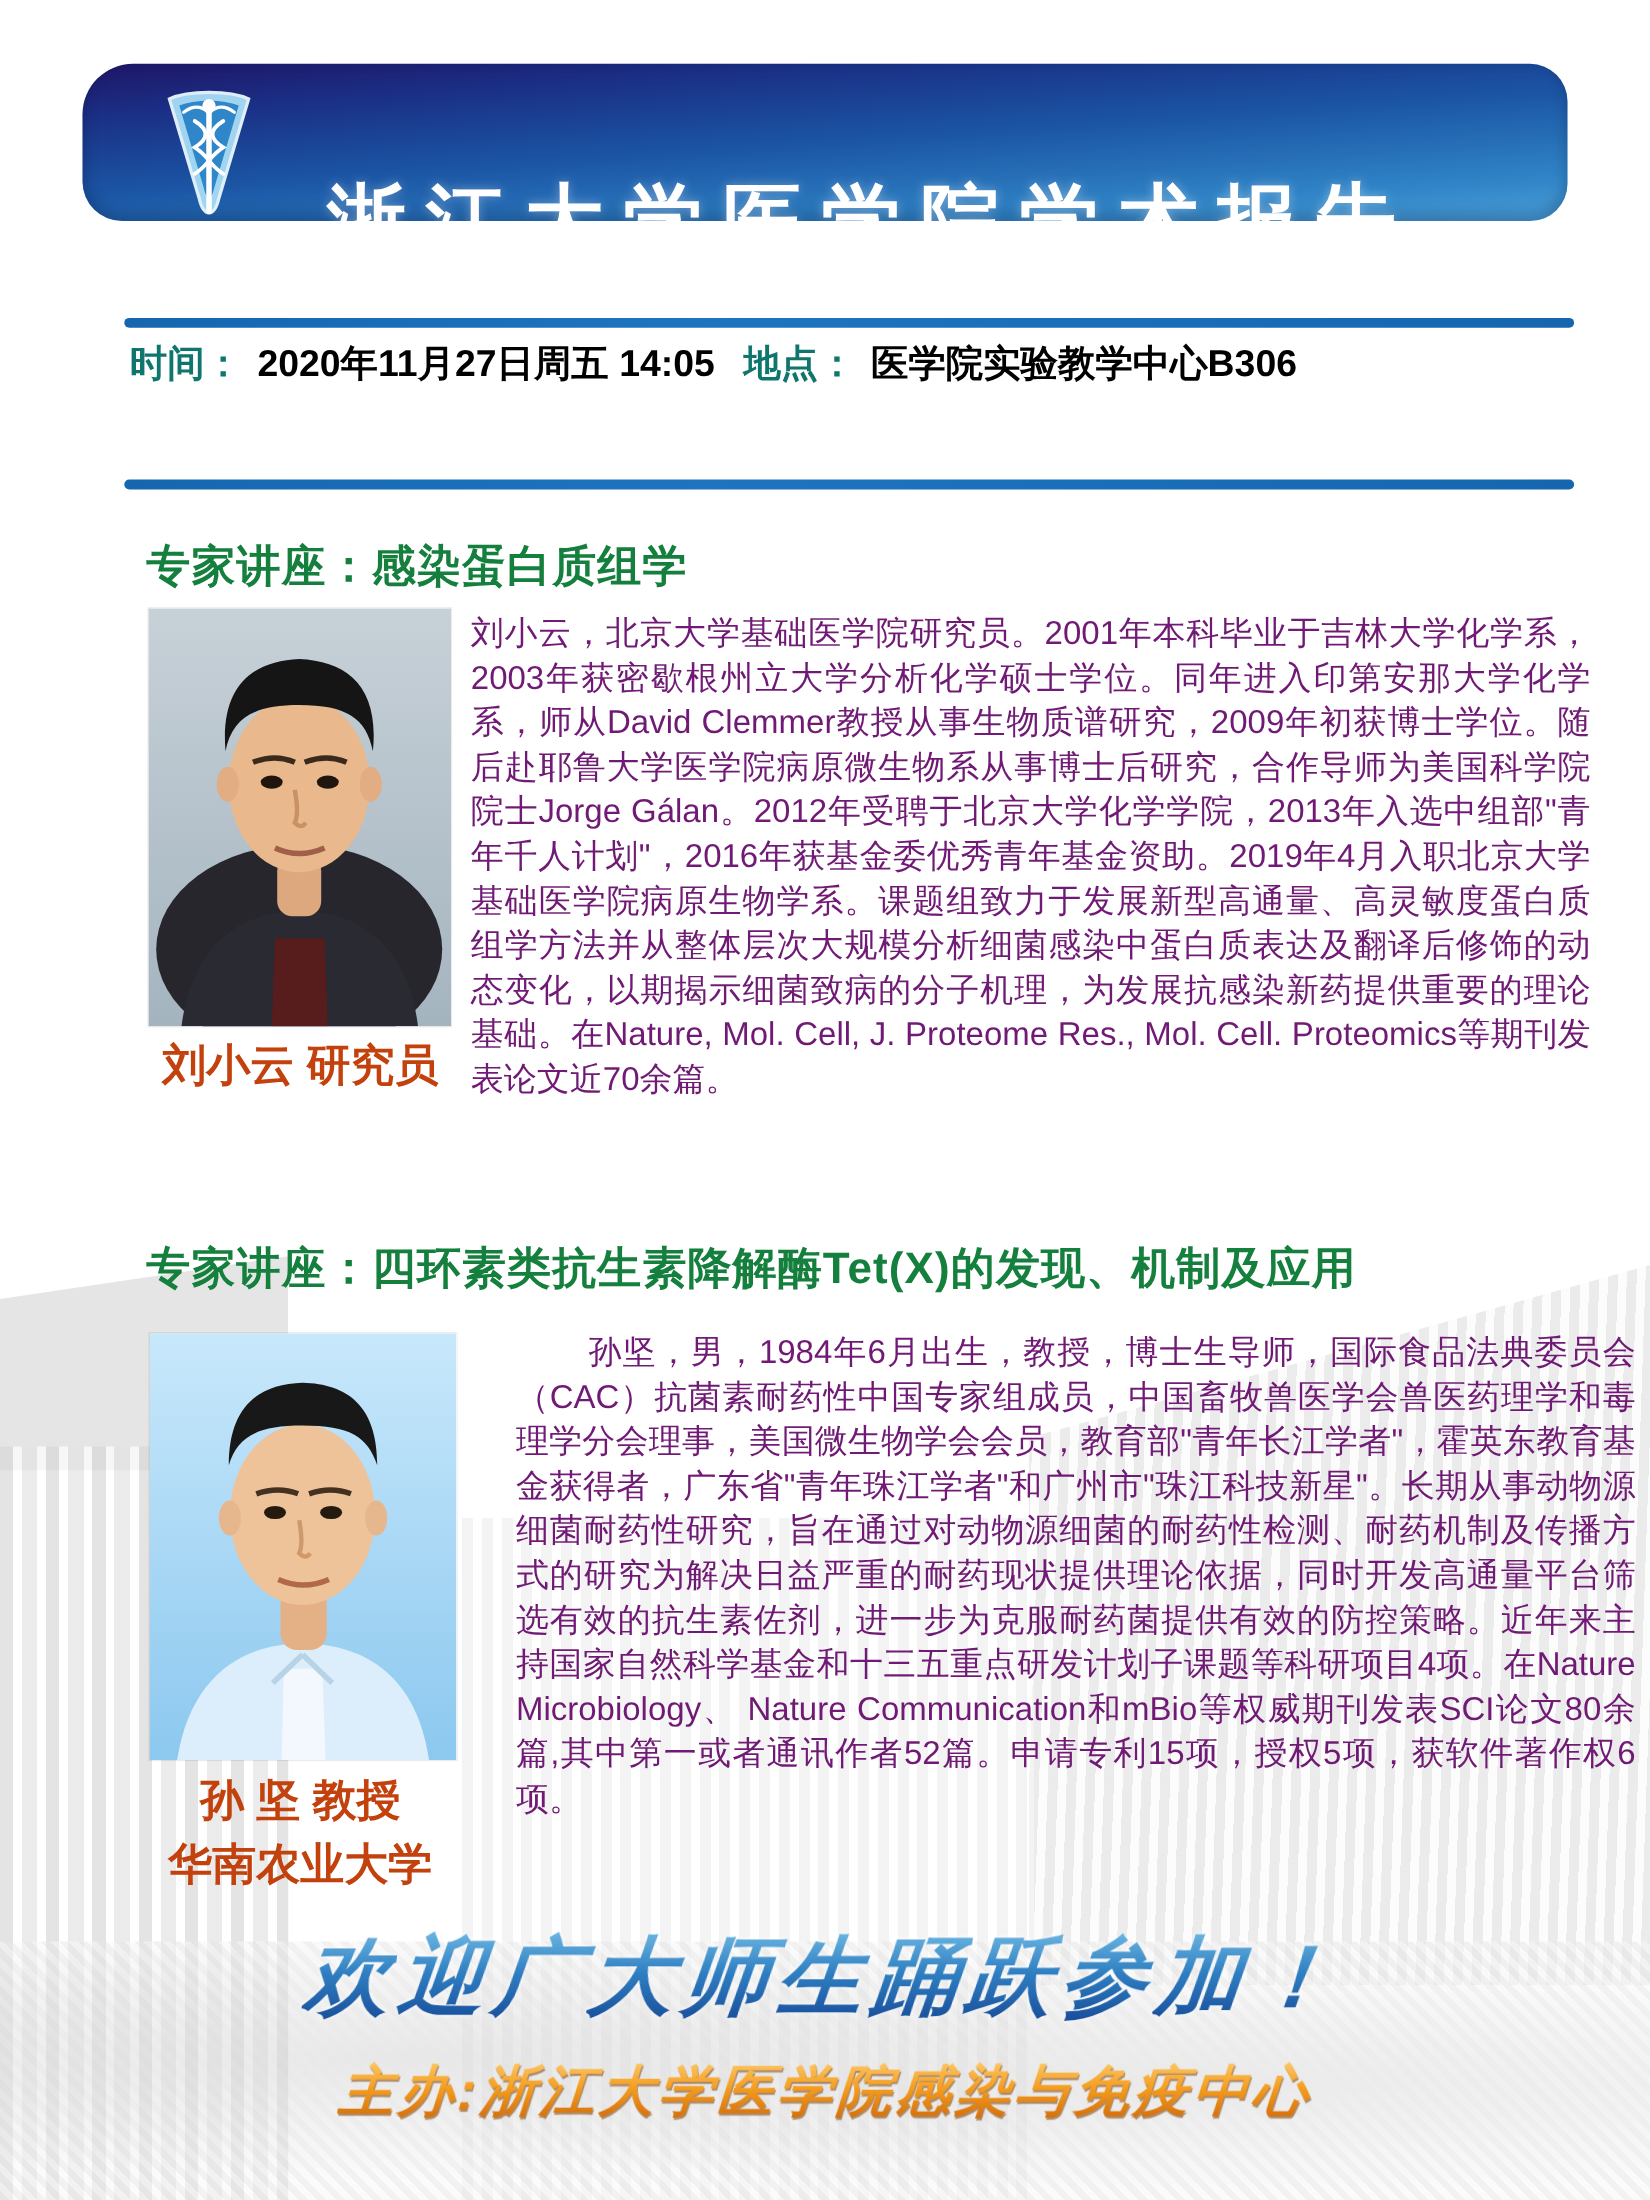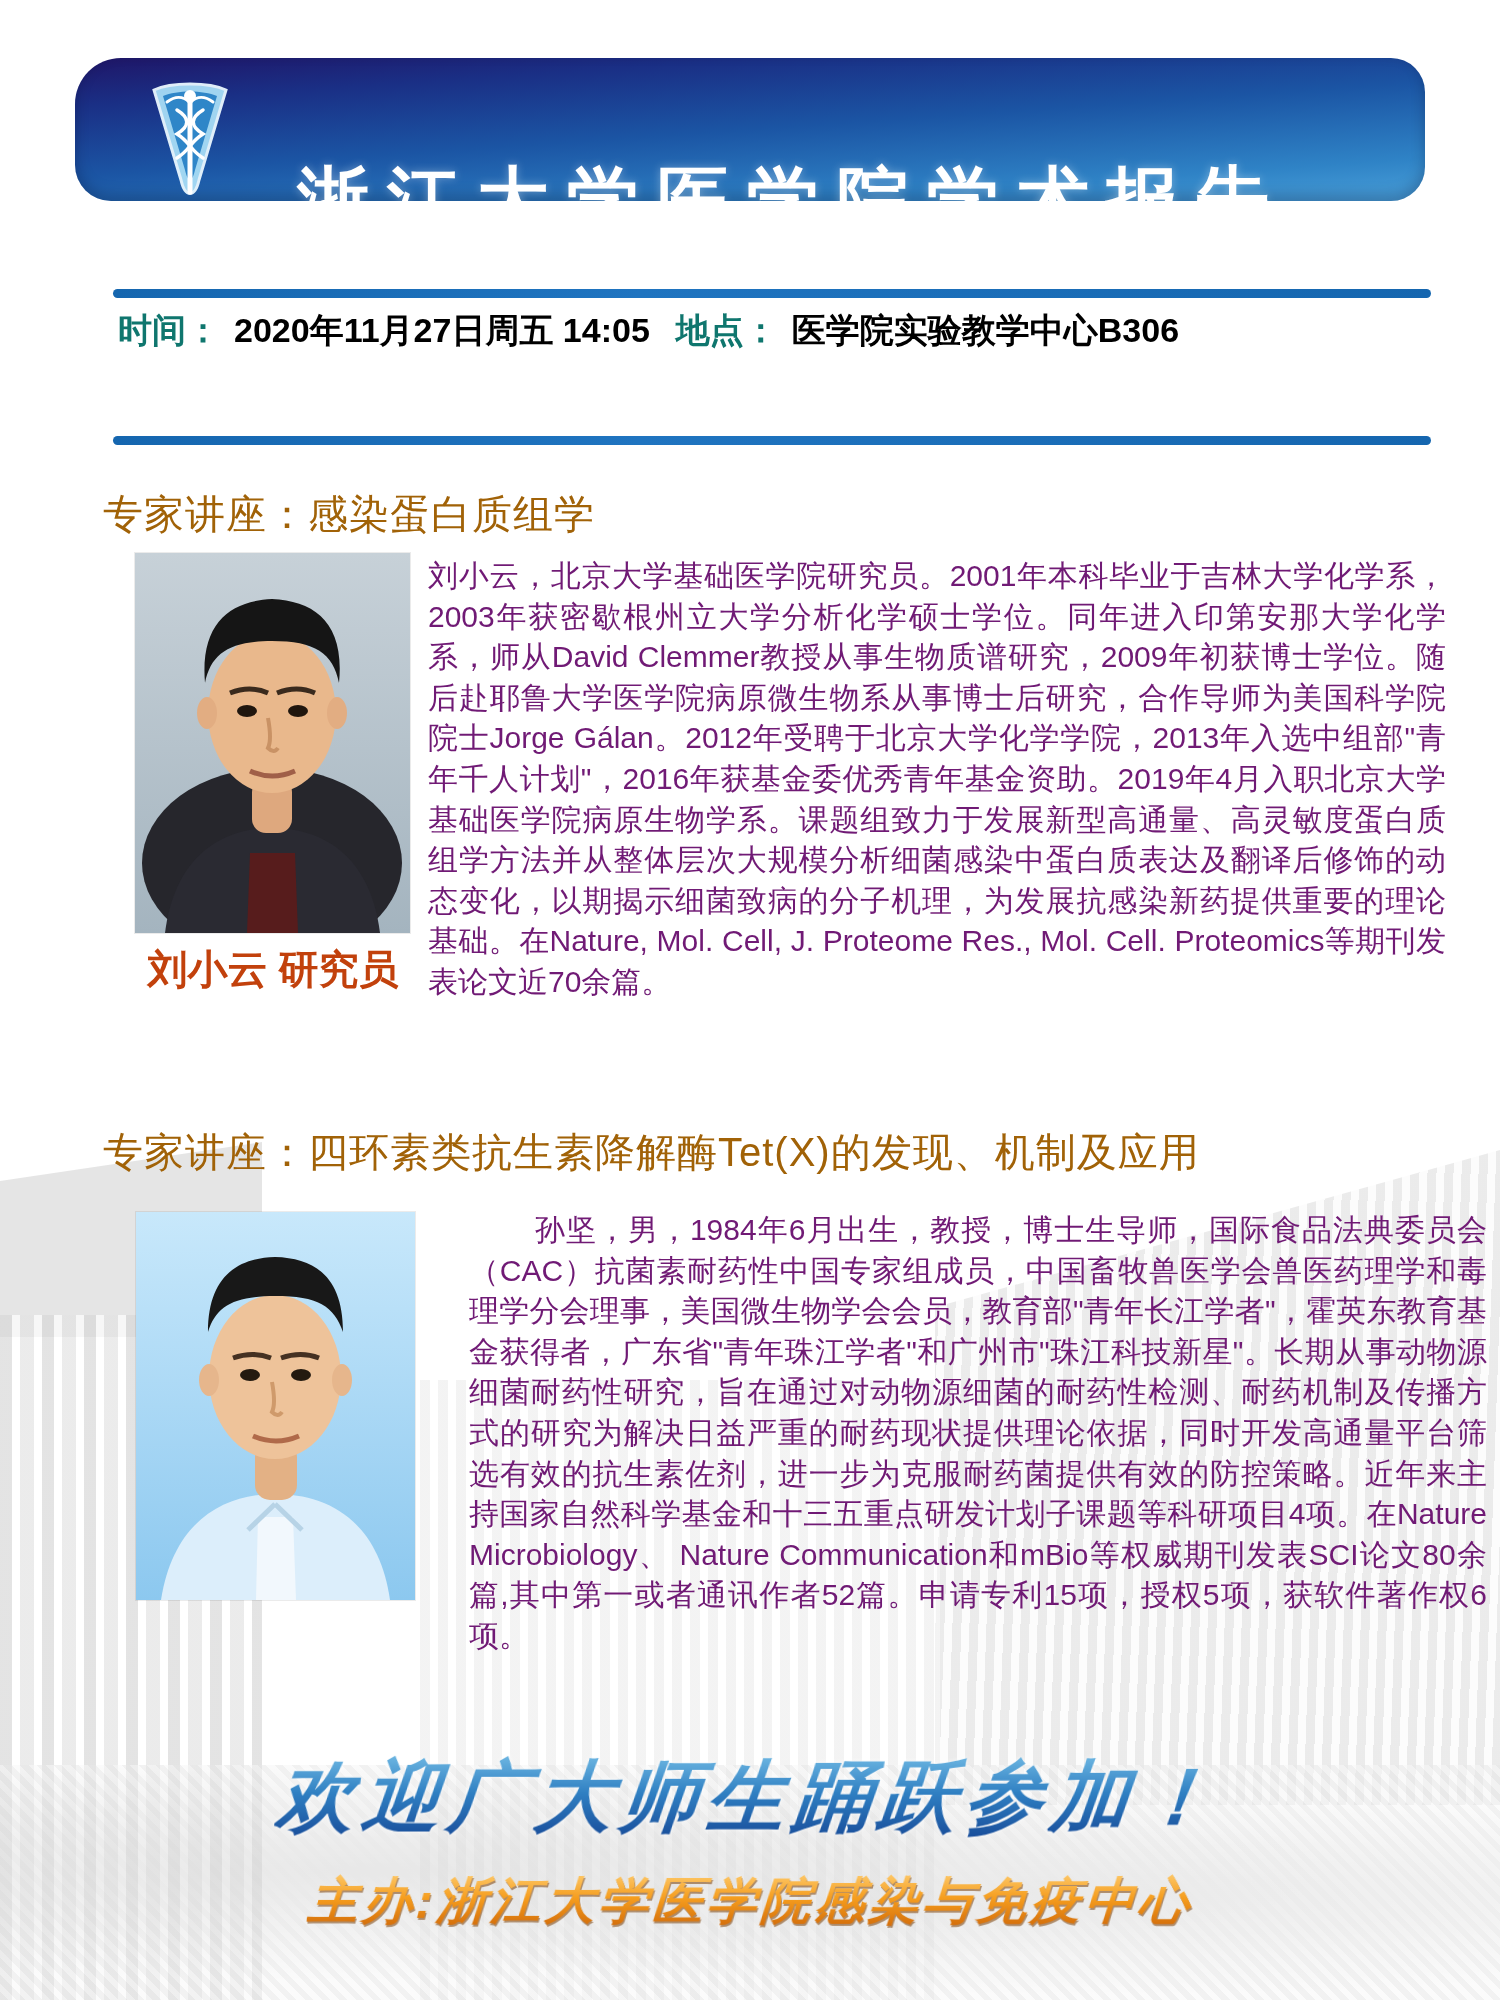--- a/index.html
+++ b/index.html
@@ -39,21 +39,21 @@
   .d1{top:289px;} .d2{top:436px;}
 
   
   .info-line{left:118px;width:1315px;font-size:34px;font-weight:bold;color:#000;white-space:nowrap;}
   .il1{top:308px;} .il2{top:378px;}
   .lab{color:#0f766e;margin-right:14px;}
   .val{color:#000;margin-right:26px;}
   .grp2{position:absolute;left:635px;top:0;}
 
   
-  .section-title{left:103px;font-size:40px;font-weight:normal;color:#a16207;white-space:nowrap;letter-spacing:1px;}
+  .section-title{left:133px;font-size:40px;font-weight:bold;color:#15803d;white-space:nowrap;letter-spacing:1px;}
   .t1{top:454px;} .t2{top:1092px;}
 
   
   .photo{box-shadow:0 0 0 1px rgba(0,0,0,.08);}
   .photo1{left:135px;top:553px;width:275px;height:380px;}
   .photo2{left:136px;top:1212px;width:279px;height:388px;}
   .caption{left:112px;width:322px;text-align:center;font-size:40px;font-weight:bold;color:#c2410c;line-height:58px;}
   .cap1{top:940px;} .cap2{top:1608px;}
 
   
@@ -161,20 +161,24 @@
     <ellipse cx="73" cy="168" rx="10" ry="16" fill="#e6b68c"></ellipse>
     <ellipse cx="206" cy="168" rx="10" ry="16" fill="#e6b68c"></ellipse>
     <path d="M72,120 C72,66 100,46 139,45 C180,46 207,66 207,120 C198,94 182,84 139,84 C98,84 80,94 72,120 Z" fill="#181818"></path>
     <path d="M97,146 q20,-7 38,0" stroke="#453122" stroke-width="5" fill="none"></path>
     <path d="M145,146 q20,-7 38,0" stroke="#453122" stroke-width="5" fill="none"></path>
     <ellipse cx="114" cy="163" rx="10" ry="6" fill="#241a10"></ellipse>
     <ellipse cx="165" cy="163" rx="10" ry="6" fill="#241a10"></ellipse>
     <path d="M136,170 q4,22 0,30 q6,6 10,0" stroke="#cf9a6b" stroke-width="4" fill="none"></path>
     <path d="M117,224 q23,10 46,0" stroke="#b06a4a" stroke-width="5" fill="none"></path>
   </svg>
+  <div class="z caption cap2">
+    <div>孙 坚  教授</div>
+    <div>华南农业大学</div>
+  </div>
 
   <p class="z bio bio2">孙坚，男，1984年6月出生，教授，博士生导师，国际食品法典委员会（CAC）抗菌素耐药性中国专家组成员，中国畜牧兽医学会兽医药理学和毒理学分会理事，美国微生物学会会员，教育部"青年长江学者"，霍英东教育基金获得者，广东省"青年珠江学者"和广州市"珠江科技新星"。长期从事动物源细菌耐药性研究，旨在通过对动物源细菌的耐药性检测、耐药机制及传播方式的研究为解决日益严重的耐药现状提供理论依据，同时开发高通量平台筛选有效的抗生素佐剂，进一步为克服耐药菌提供有效的防控策略。近年来主持国家自然科学基金和十三五重点研发计划子课题等科研项目4项。在Nature Microbiology、 Nature Communication和mBio等权威期刊发表SCI论文80余篇,其中第一或者通讯作者52篇。申请专利15项，授权5项，获软件著作权6项。</p>
 
   <div class="z wordart welcome">
     <span>欢迎广大师生踊跃参加！</span>
   </div>
   <div class="z wordart organizer">
     <span>主办:浙江大学医学院感染与免疫中心</span>
   </div>
 

